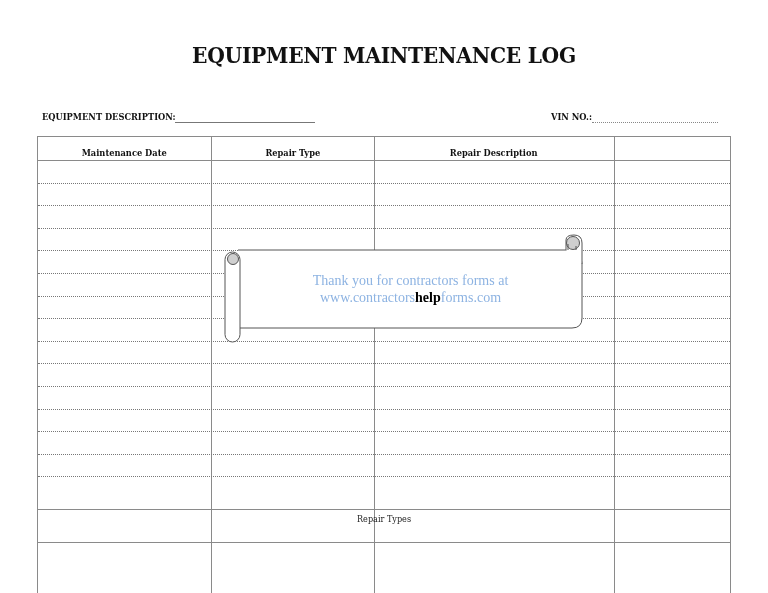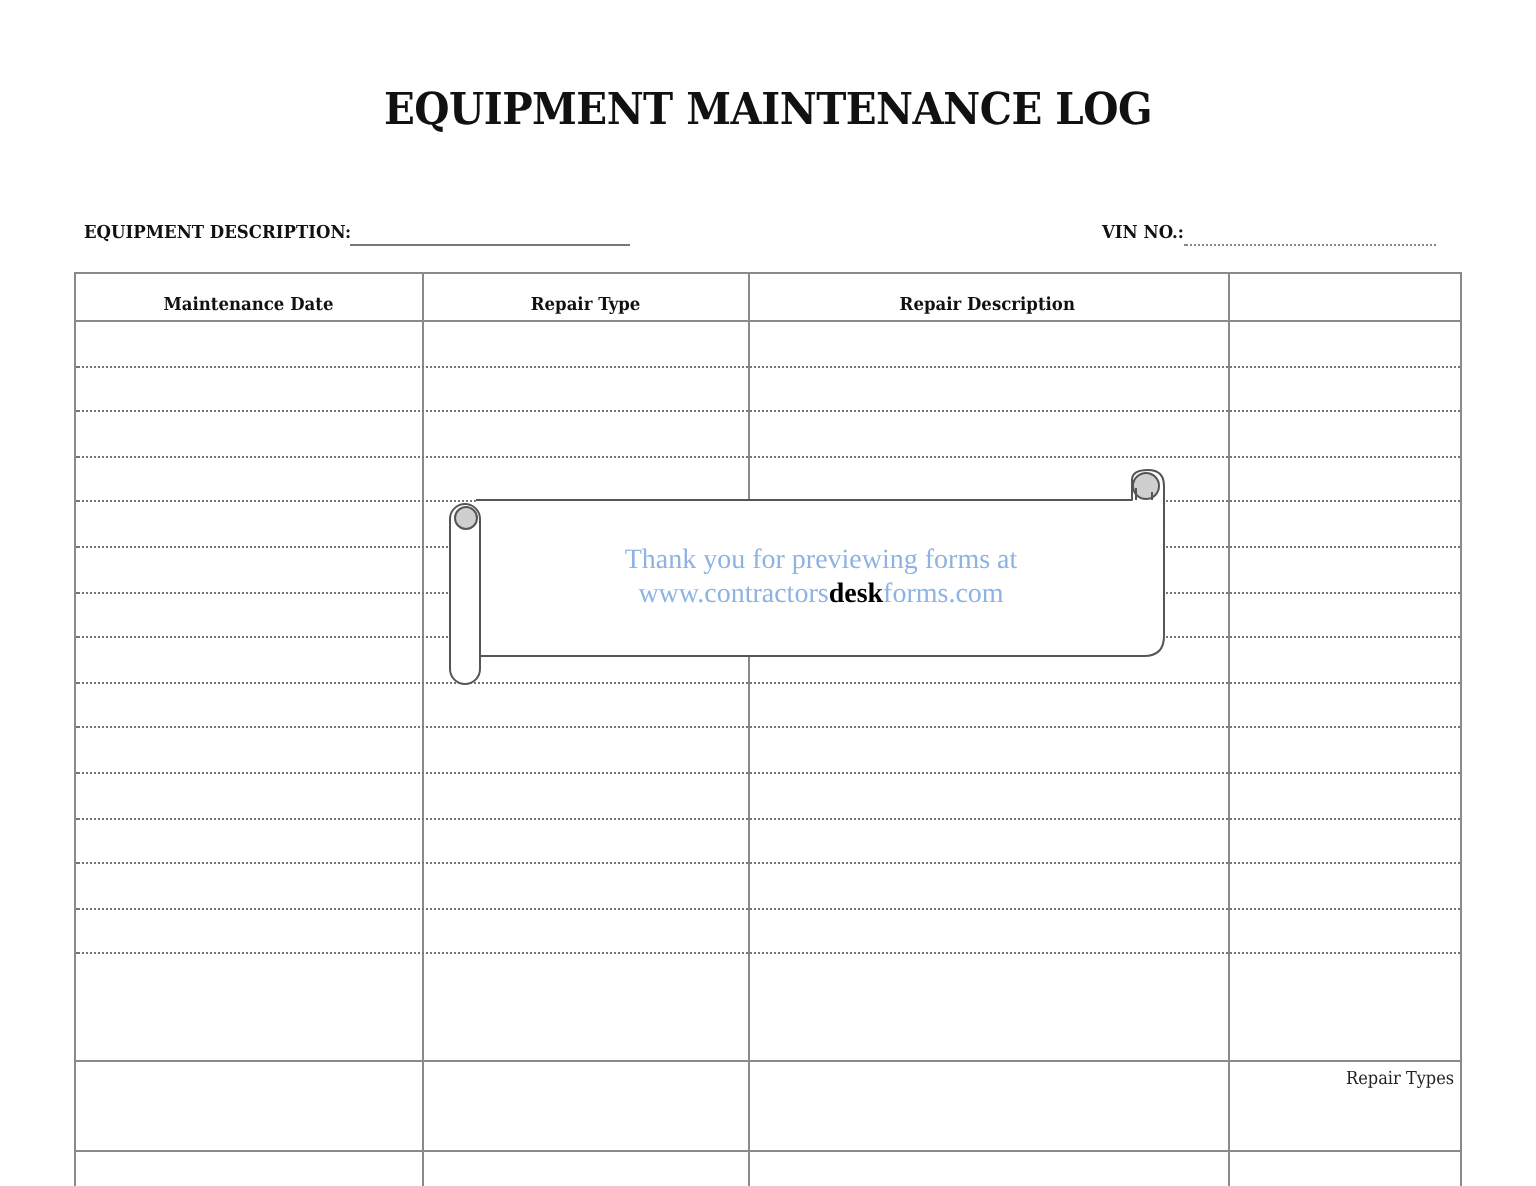--- a/index.html
+++ b/index.html
@@ -118,26 +118,26 @@
       color: #8db3e2;
     }
     .banner-text .help {
       color: #000;
       font-weight: bold;
     }
 
     .footer-box {
       position: absolute;
       left: 37px;
-      top: 530px;
+      top: 509px;
       width: 694px;
-      height: 46px;
+      height: 34px;
       border: 1px solid #8a8a8a;
       box-sizing: border-box;
-      text-align: right;
+      text-align: center;
     }
     .footer-title {
       position: absolute;
       left: 0;
       right: 0;
       top: 4px;
       font-size: 9px;
       font-family: "DejaVu Serif", serif;
       color: #222;
     }
@@ -297,19 +297,19 @@
   <path d="M14 16 L344 16 Q358 16 358 30 L358 84 Q358 94 348 94 L16 94" fill="#ffffff" stroke="#555" stroke-width="1"></path>
 
   <path d="M342 16 L342 6 Q342 1 350 1 Q358 1 358 9 L358 30" fill="#ffffff" stroke="#555" stroke-width="1"></path>
   <circle cx="349" cy="9" r="6.5" fill="#cfcfcf" stroke="#555" stroke-width="1"></circle>
   <path d="M344 10 L344 16 M352 12 L352 16" stroke="#555" stroke-width="1"></path>
 
   <rect x="1" y="18" width="15" height="90" rx="7.5" ry="7.5" fill="#ffffff" stroke="#555" stroke-width="1"></rect>
   <circle cx="9" cy="25" r="5.5" fill="#cfcfcf" stroke="#555" stroke-width="1"></circle>
 </svg>
 <div class="banner-text">
-  <div>Thank you for previewing forms at</div>
-  <div><span>www.contractors</span><span class="help">desk</span><span>forms.com</span></div>
+  <div>Thank you for contractors forms at</div>
+  <div><span>www.contractors</span><span class="help">help</span><span>forms.com</span></div>
 </div>
 
 <div class="footer-box">
   <div class="footer-title"><span>Repair Types</span></div>
 </div>
 
 </body></html>

